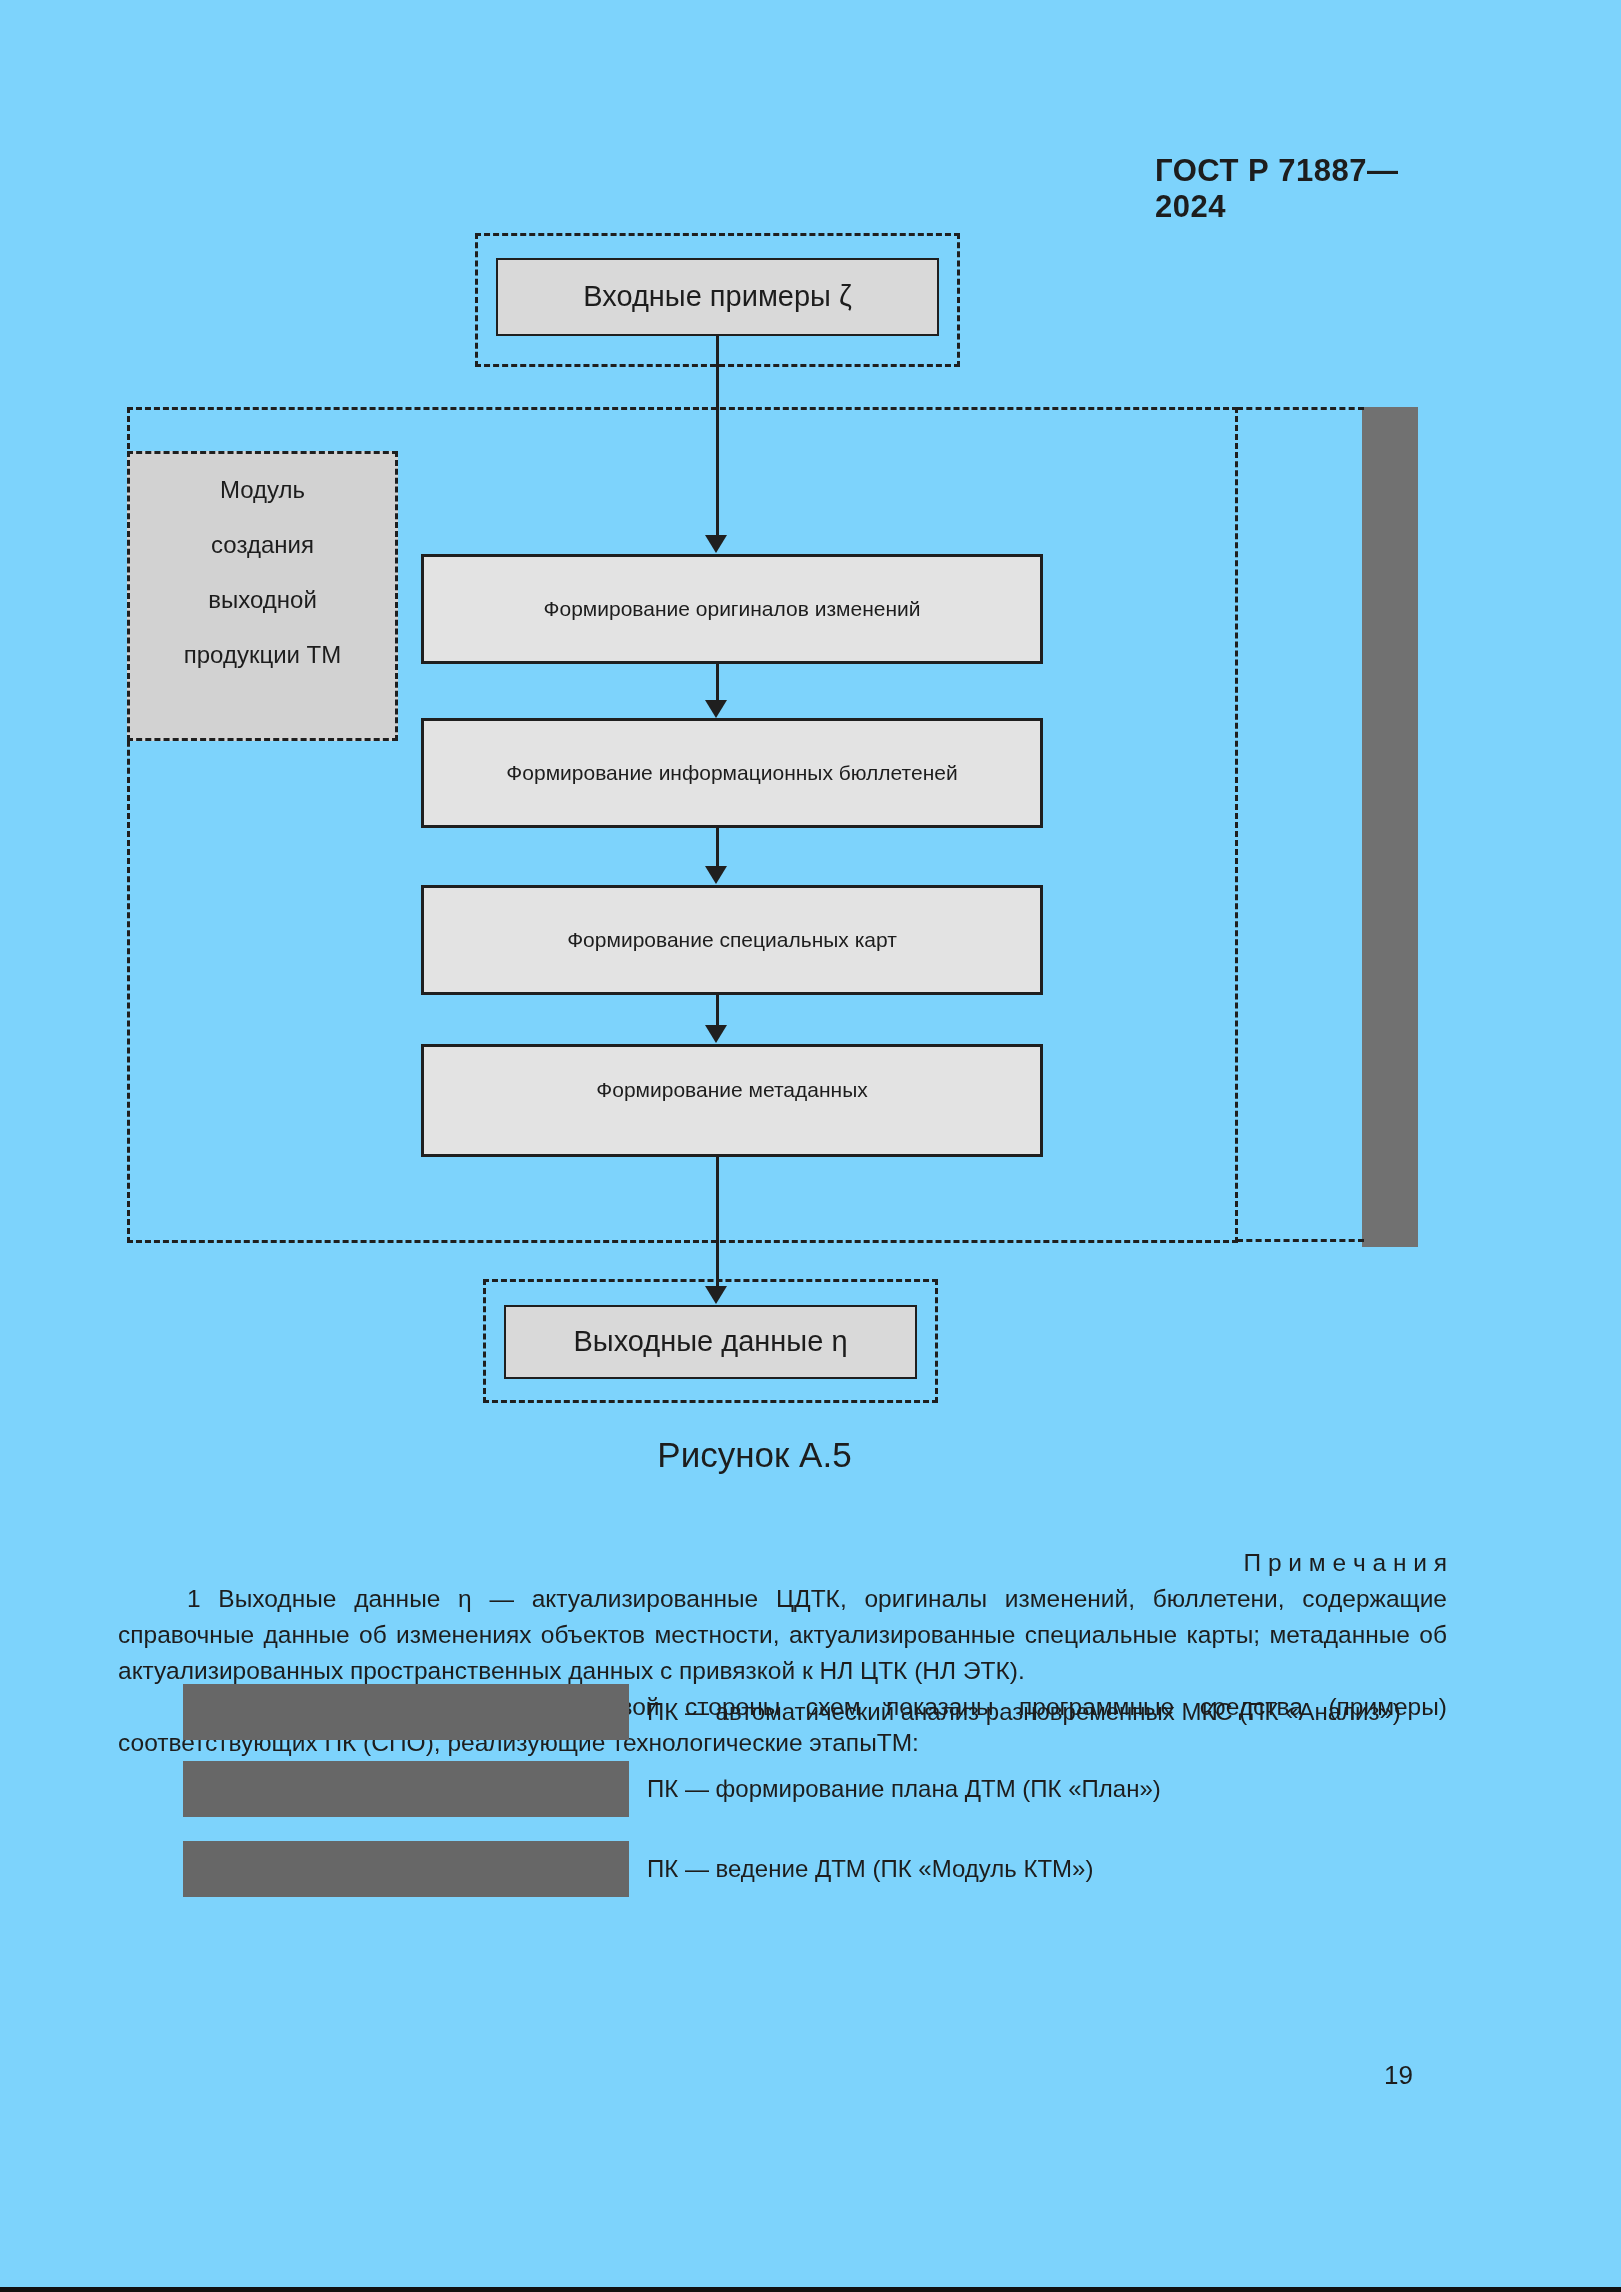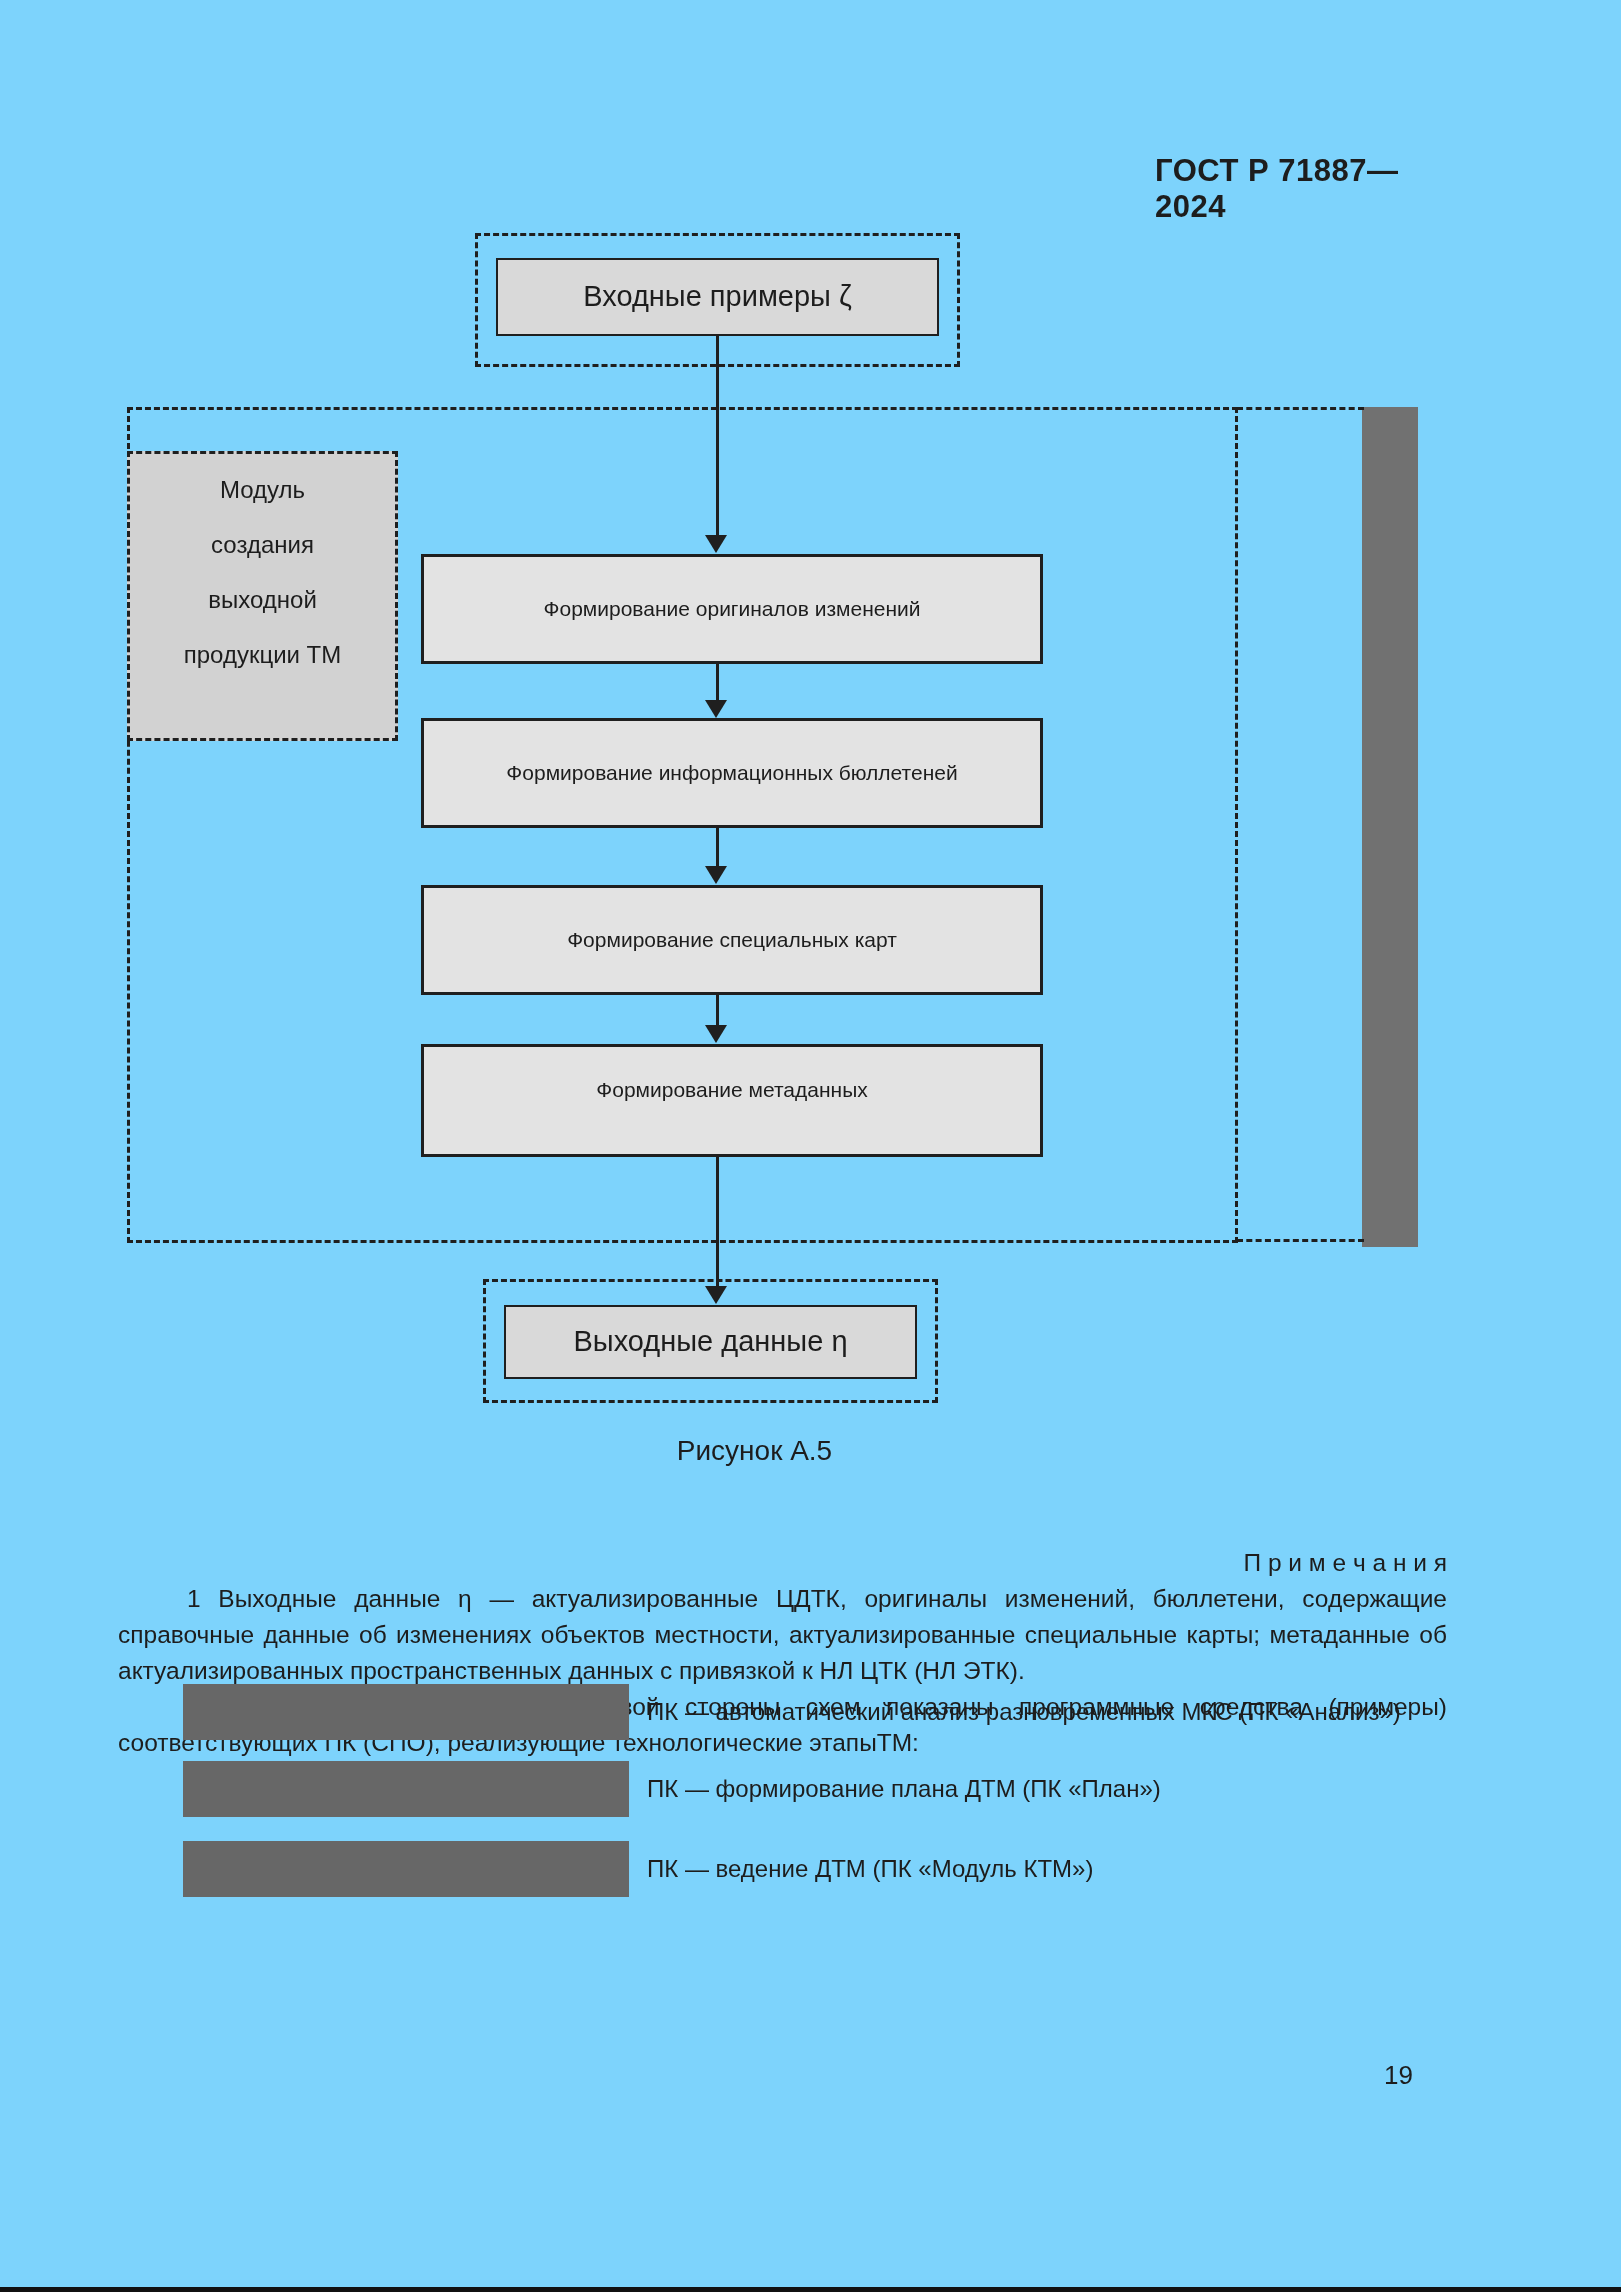--- a/index.html
+++ b/index.html
@@ -60,21 +60,21 @@
   .step-box.s3 { top: 885px; }
   .step-box.s4 { top: 1044px; height: 113px; padding-bottom: 21.6px; }
   .arrow-line { position: absolute; left: 716px; width: 2.9px; background: #1f1f1f; z-index: 2; }
   .arrow-head {
     position: absolute; left: 705px; width: 0; height: 0; z-index: 2;
     border-left: 11.8px solid transparent; border-right: 11.8px solid transparent;
     border-top: 18.6px solid #1f1f1f;
   }
   .figure-caption {
     position: absolute; left: 480px; top: 1435px; width: 549px;
-    text-align: center; font-size: 28px;
+    text-align: center; font-size: 35px;
   }
   
   .notes {
     position: absolute; left: 118px; top: 1515px; width: 1329px;
     font-size: 24.5px; line-height: 36px; text-align: justify;
   }
   .notes .heading { text-indent: 69px; text-align: right; margin-top: 30px; }
   .notes p { text-indent: 69px; }
   
   .legend-bar {

